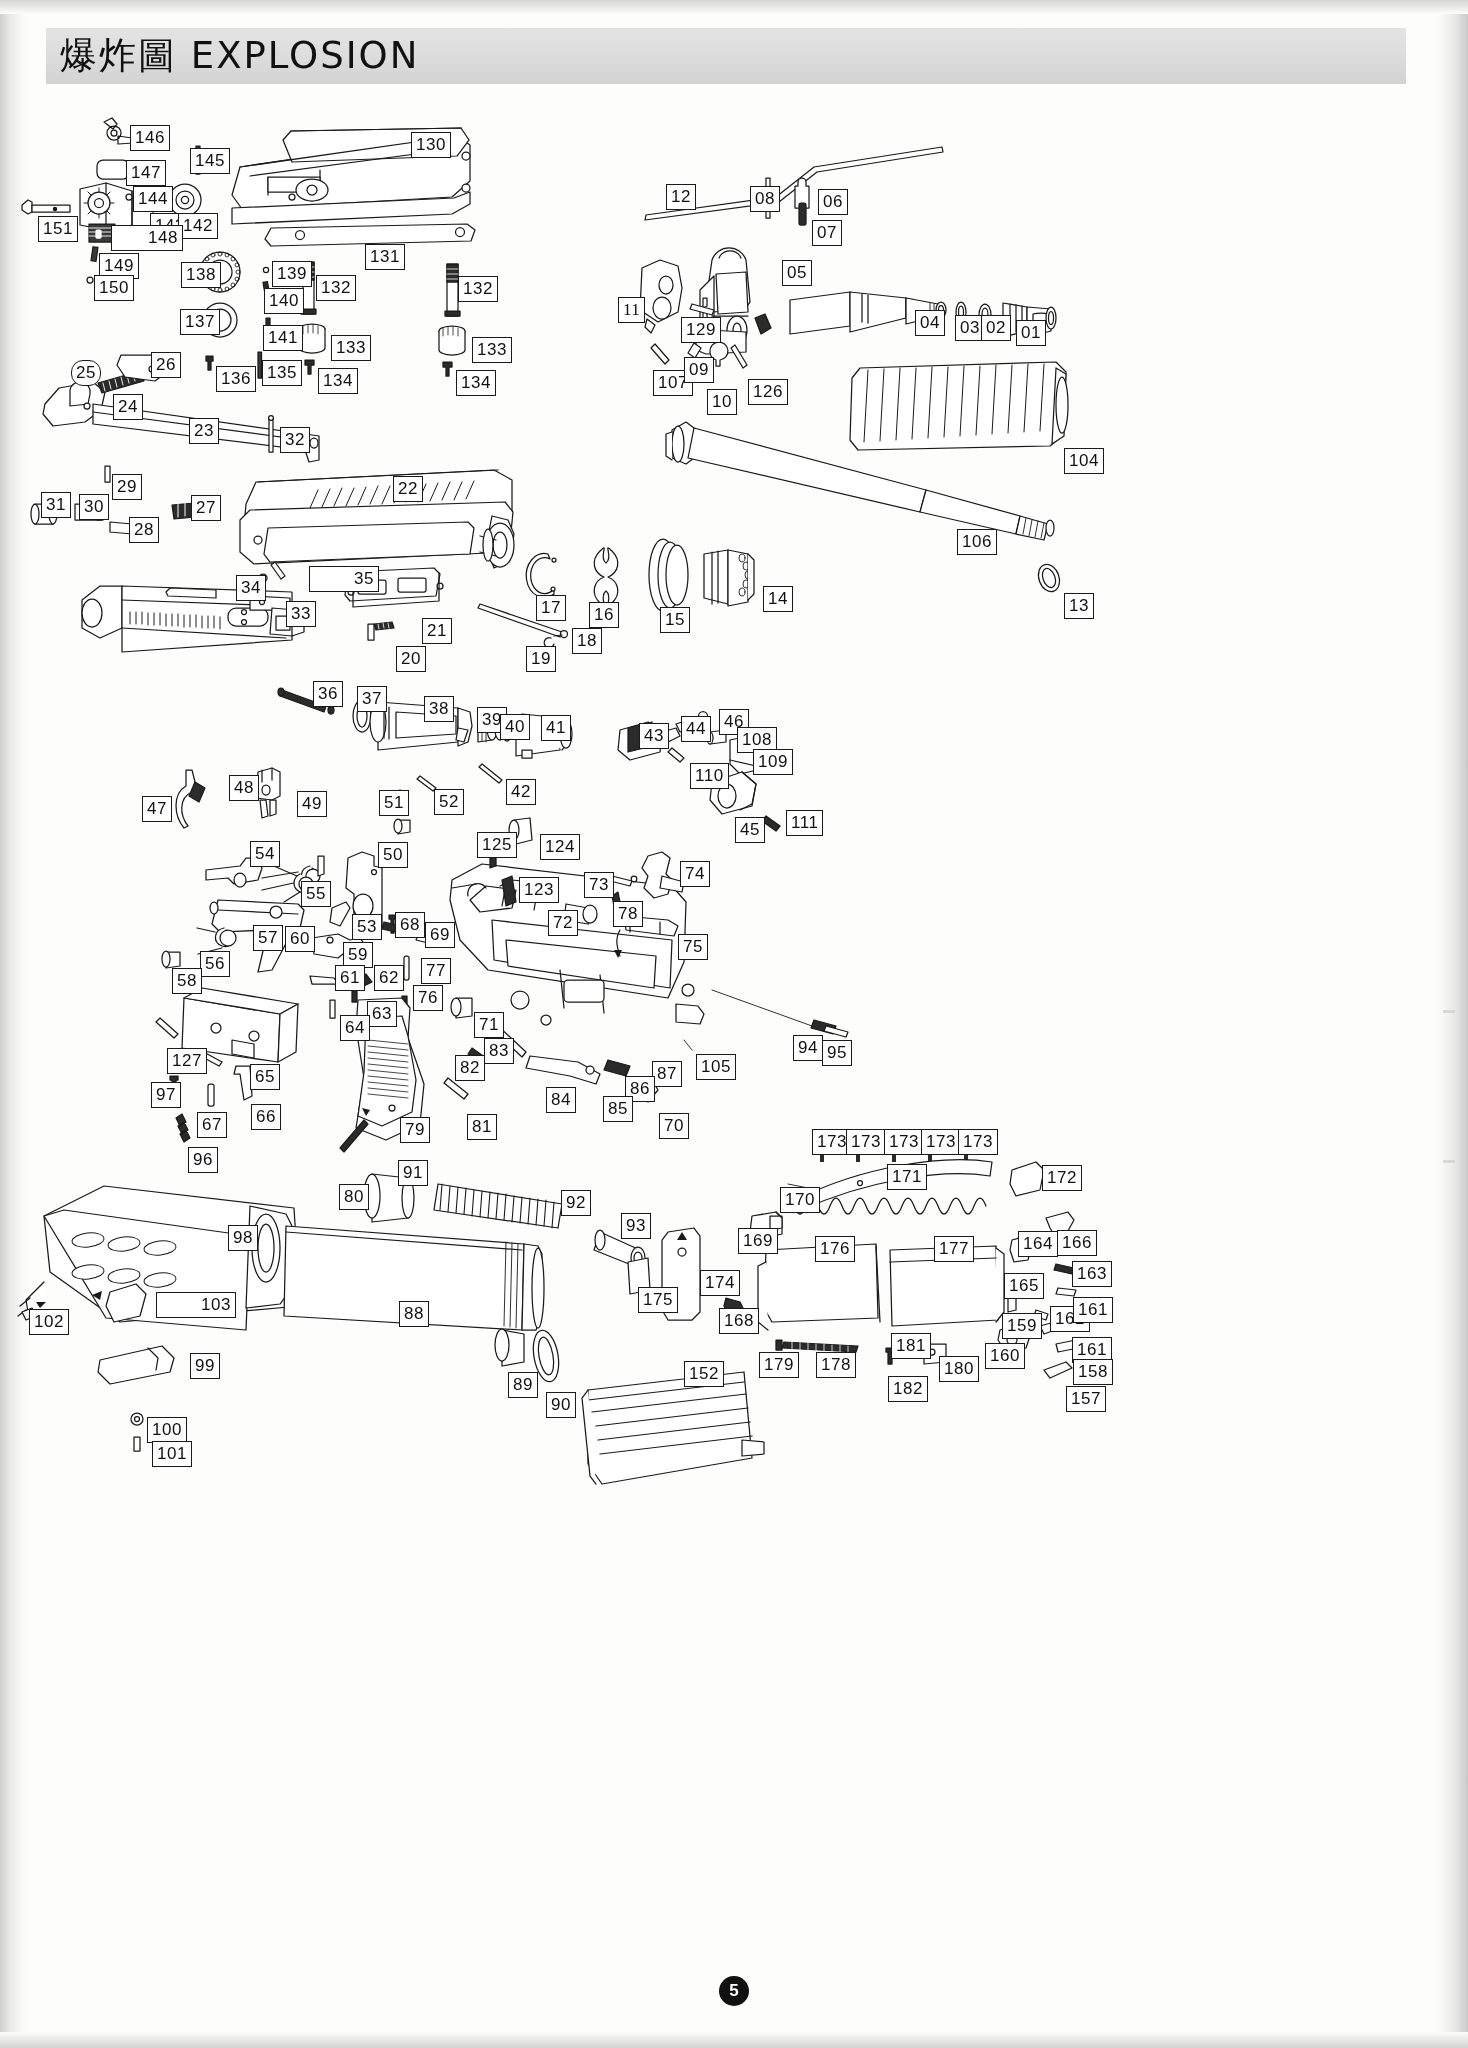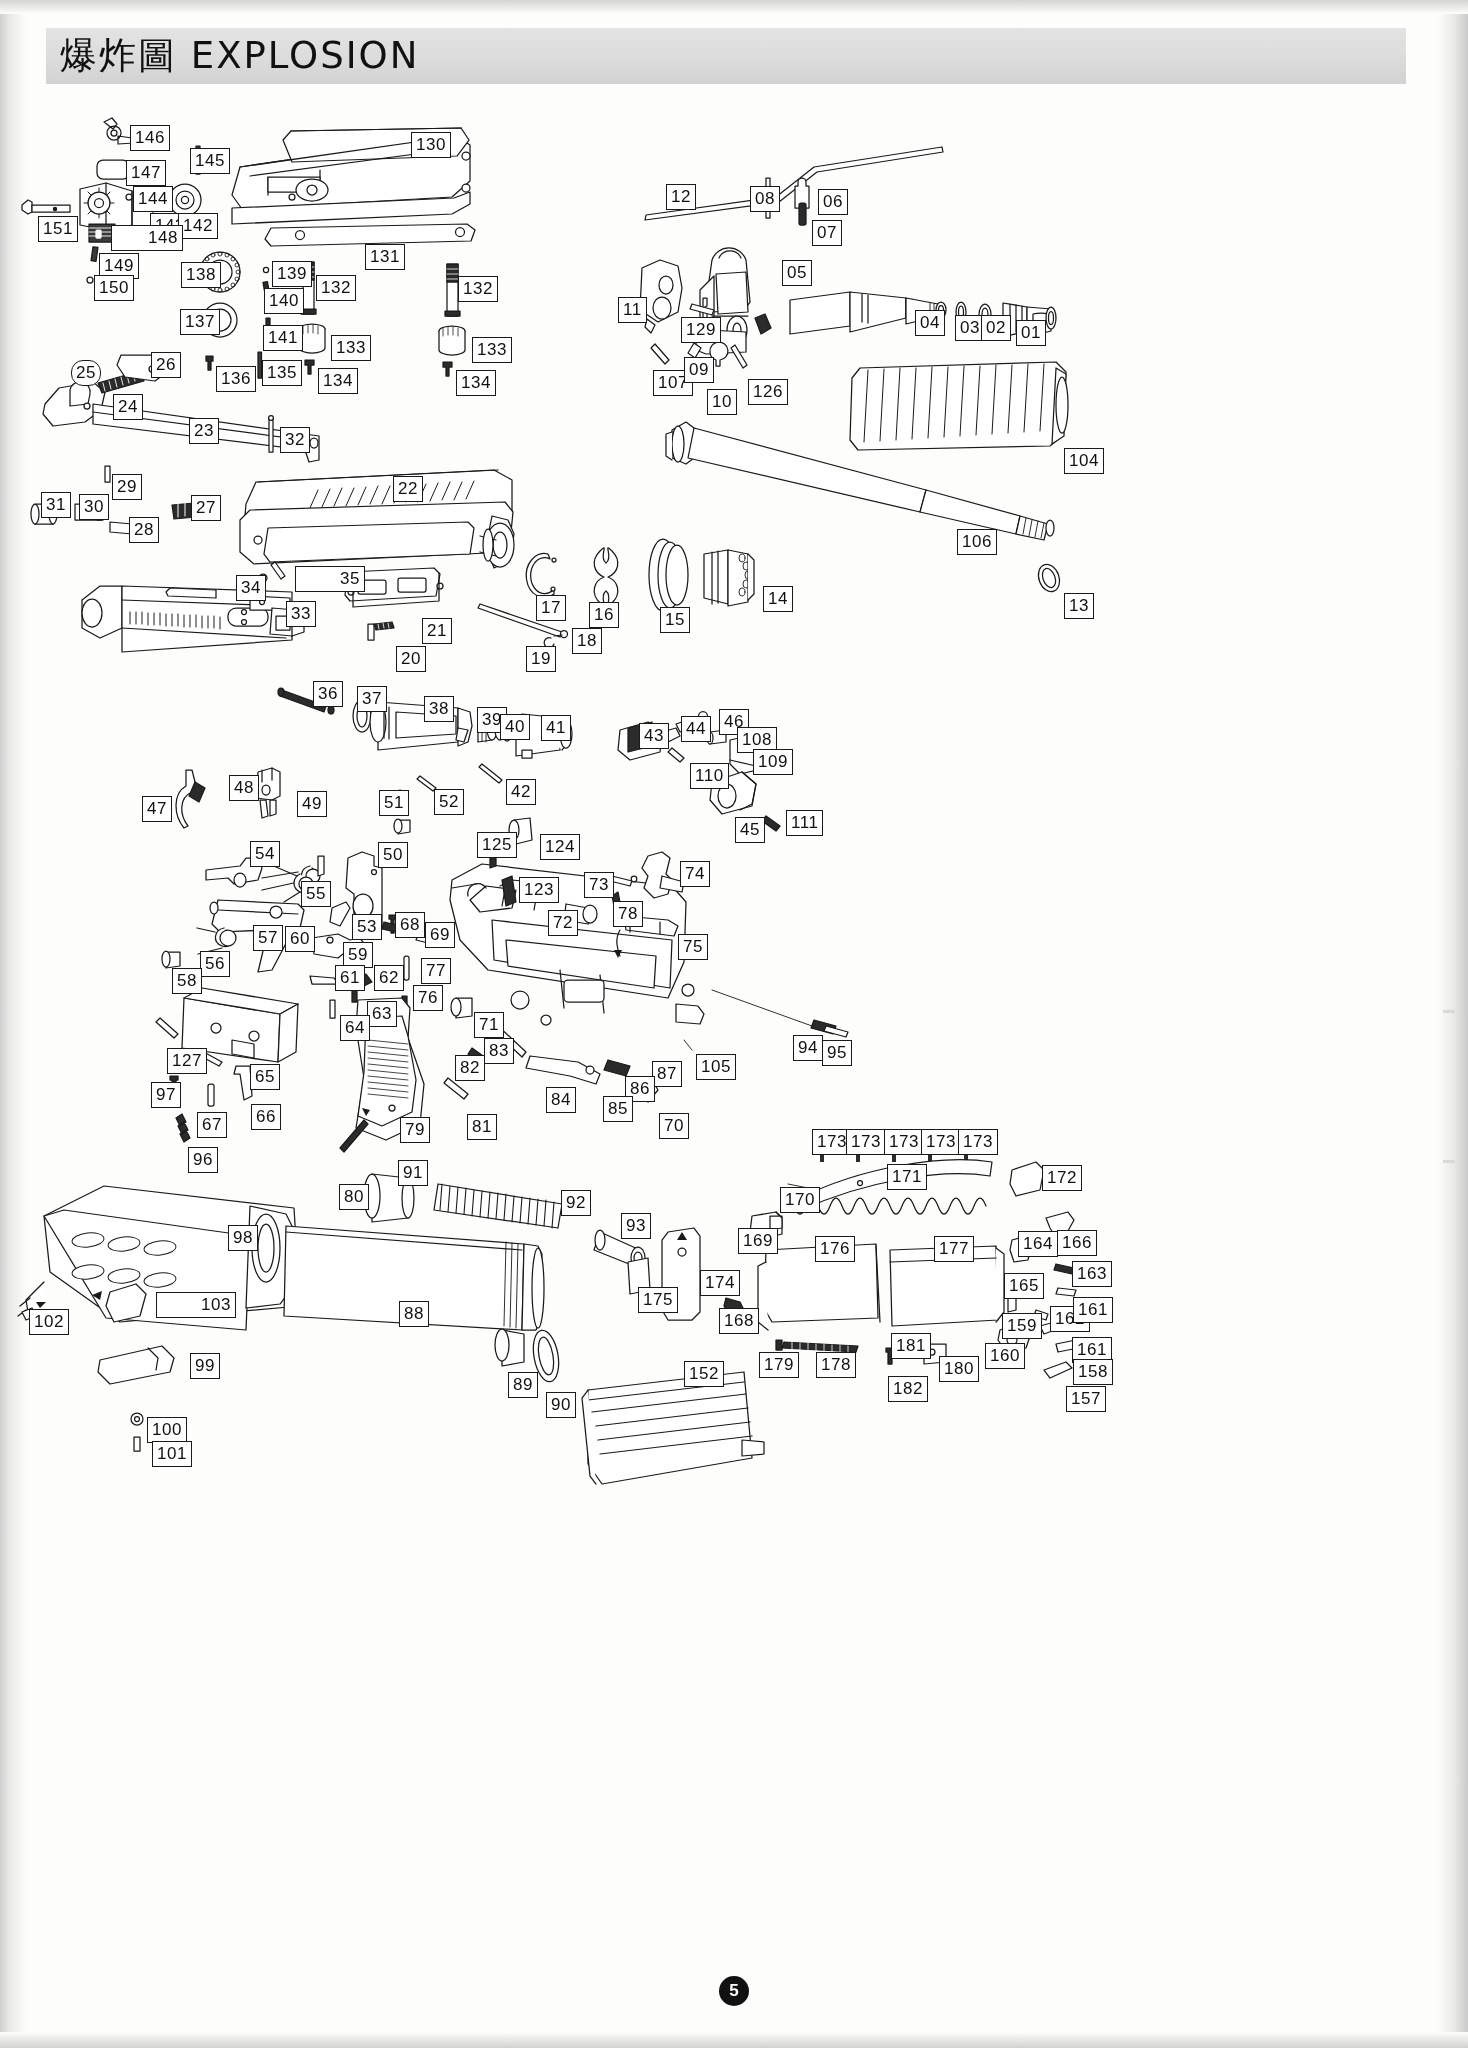--- a/index.html
+++ b/index.html
@@ -713,21 +713,21 @@
     <div class="callout" style="left: 472px; top: 337px;">133</div>
     <div class="callout" style="left: 216px; top: 366px;">136</div>
     <div class="callout" style="left: 262px; top: 360px;">135</div>
     <div class="callout" style="left: 318px; top: 368px;">134</div>
     <div class="callout" style="left: 456px; top: 370px;">134</div>
     <div class="callout" style="left: 666px; top: 184px;">12</div>
     <div class="callout" style="left: 750px; top: 186px;">08</div>
     <div class="callout" style="left: 818px; top: 189px;">06</div>
     <div class="callout" style="left: 812px; top: 220px;">07</div>
     <div class="callout" style="left: 782px; top: 260px;">05</div>
-    <div class="callout" style="left: 618px; top: 297px;">11</div>
+    <div class="callout" style="left: 618px; top: 297px; font-family: Liberation Serif, serif;">11</div>
     <div class="callout" style="left: 681px; top: 317px;">129</div>
     <div class="callout" style="left: 653px; top: 370px;">107</div>
     <div class="callout" style="left: 684px; top: 357px;">09</div>
     <div class="callout" style="left: 707px; top: 389px;">10</div>
     <div class="callout" style="left: 748px; top: 379px;">126</div>
     <div class="callout" style="left: 915px; top: 310px;">04</div>
     <div class="callout" style="left: 955px; top: 315px;">03</div>
     <div class="callout" style="left: 981px; top: 315px;">02</div>
     <div class="callout" style="left: 1016px; top: 320px;">01</div>
     <div class="callout" style="left: 1064px; top: 448px;">104</div>
@@ -738,21 +738,21 @@
     <div class="callout" style="left: 113px; top: 394px;">24</div>
     <div class="callout" style="left: 189px; top: 418px;">23</div>
     <div class="callout" style="left: 280px; top: 427px;">32</div>
     <div class="callout" style="left: 112px; top: 474px;">29</div>
     <div class="callout" style="left: 41px; top: 492px;">31</div>
     <div class="callout" style="left: 79px; top: 494px;">30</div>
     <div class="callout" style="left: 129px; top: 517px;">28</div>
     <div class="callout" style="left: 191px; top: 495px;">27</div>
     <div class="callout" style="left: 393px; top: 476px;">22</div>
     <div class="callout" style="left: 236px; top: 575px;">34</div>
-    <div class="callout" style="left: 295px; top: 566px; padding-left: 44px;">35</div>
+    <div class="callout" style="left: 309px; top: 566px; padding-left: 44px;">35</div>
     <div class="callout" style="left: 286px; top: 601px;">33</div>
     <div class="callout" style="left: 422px; top: 618px;">21</div>
     <div class="callout" style="left: 396px; top: 646px;">20</div>
     <div class="callout" style="left: 526px; top: 646px;">19</div>
     <div class="callout" style="left: 572px; top: 628px;">18</div>
     <div class="callout" style="left: 536px; top: 595px;">17</div>
     <div class="callout" style="left: 589px; top: 602px;">16</div>
     <div class="callout" style="left: 660px; top: 607px;">15</div>
     <div class="callout" style="left: 763px; top: 586px;">14</div>
     <div class="callout" style="left: 313px; top: 681px;">36</div>

